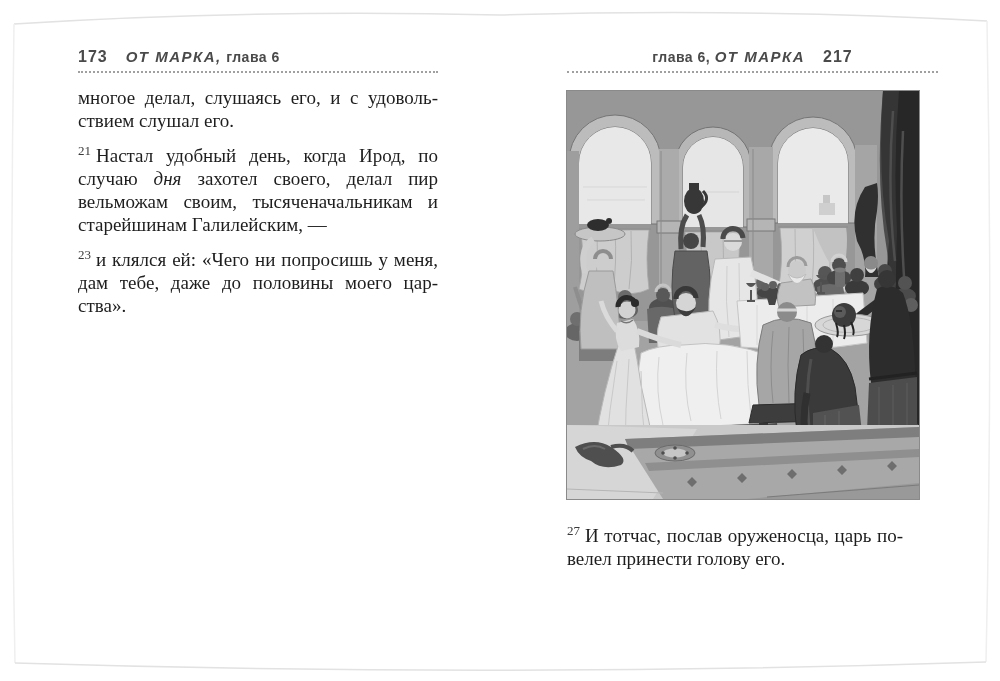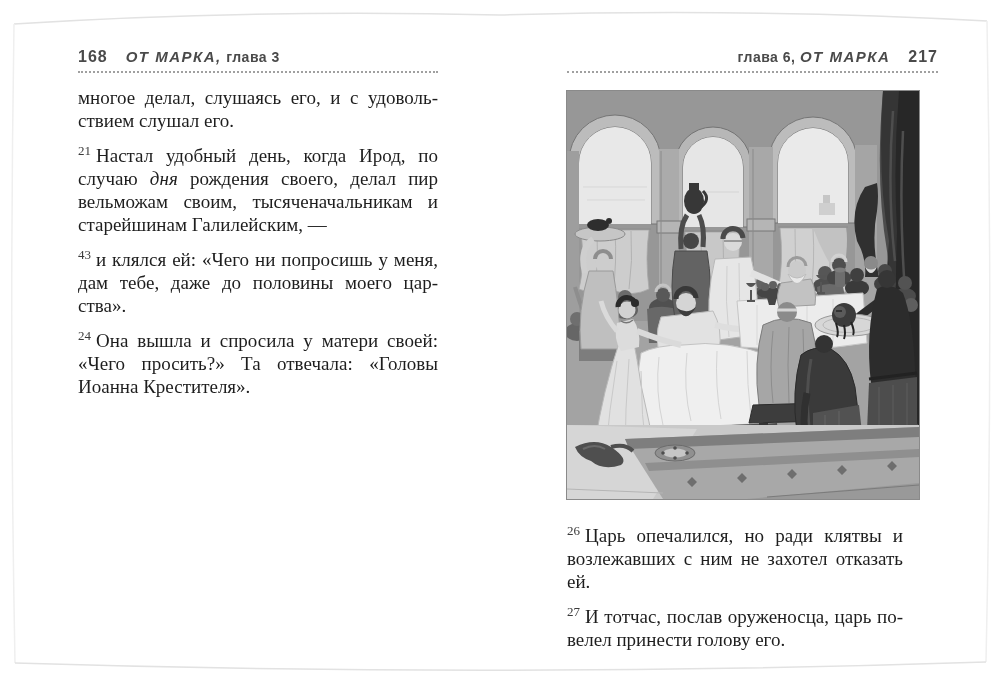--- a/index.html
+++ b/index.html
@@ -8,21 +8,21 @@
   .photo-edges{position:absolute;left:0;top:0;z-index:0;}
   .page{position:absolute;top:48px;z-index:1;}
   .page-left{left:78px;width:360px;}
   .page-right{left:567px;width:371px;}
   .running-header{font-family:"Liberation Sans", sans-serif;font-weight:700;color:#4a4a4a;
                   border-bottom:2px dotted #a0a0a0;padding-bottom:5px;white-space:nowrap;}
   .running-header .pagenum{font-size:16px;letter-spacing:1px;}
   .running-header .title{font-size:15px;letter-spacing:1.5px;font-style:italic;}
   .running-header .chapter{font-size:14px;letter-spacing:.5px;}
   .page-left .running-header .pagenum{margin-right:18px;}
-  .page-right .running-header{text-align:right;}
+  .page-right .running-header{text-align:center;}
   .page-right .running-header .pagenum{margin-left:18px;}
   .bodytext{color:#1e1e1e;font-size:19px;line-height:23px;text-align:justify;}
   .bodytext p{margin:0 0 7px 0;}
   .page-left .bodytext{margin-top:13px;width:360px;}
   .page-right .bodytext{margin-top:20px;width:336px;}
   .vs{font-size:13px;vertical-align:7px;margin-right:5px;color:#3a3a3a;}
   .ill{display:block;margin-top:18px;width:352px;height:408px;outline:1px solid #8a8a8a;}
   em{font-style:italic;}
 </style>
 </head>
@@ -32,28 +32,27 @@
 
   <svg class="photo-edges" width="1000" height="681" viewBox="0 0 1000 681">
     <path d="M14,24 Q250,9 499,15 Q752,8 987,21" fill="none" stroke="#e2e2e2" stroke-width="1.5"></path>
     <path d="M14,24 Q9,345 15,663" fill="none" stroke="#efefef" stroke-width="1.5"></path>
     <path d="M987,21 Q993,345 986,662" fill="none" stroke="#efefef" stroke-width="1.5"></path>
     <path d="M15,663 Q500,678 986,662" fill="none" stroke="#e2e2e2" stroke-width="1.5"></path>
   </svg>
 
   <div class="page page-left">
     <div class="running-header">
-      <span class="pagenum">168</span><span class="title">ОТ МАРКА,</span>
-      <span class="chapter">глава 3</span>
+      <span class="pagenum">173</span><span class="title">ОТ МАРКА,</span>
+      <span class="chapter">глава 6</span>
     </div>
     <div class="bodytext">
       <p><span>многое делал, слушаясь его, и с удоволь­ствием слушал его.</span></p>
-      <p><sup class="vs">21</sup><span>Настал удобный день, когда Ирод, по случаю </span><em>дня</em><span> рождения своего, делал пир вельможам своим, тысяченачальникам и старейшинам Галилейским, —</span></p>
-      <p><sup class="vs">43</sup><span>и клялся ей: «Чего ни попросишь у меня, дам тебе, даже до половины моего цар­ства».</span></p>
-      <p><sup class="vs">24</sup><span>Она вышла и спросила у матери своей: «Чего просить?» Та отвечала: «Головы Иоанна Крестителя».</span></p>
+      <p><sup class="vs">21</sup><span>Настал удобный день, когда Ирод, по случаю </span><em>дня</em><span> захотел своего, делал пир вельможам своим, тысяченачальникам и старейшинам Галилейским, —</span></p>
+      <p><sup class="vs">23</sup><span>и клялся ей: «Чего ни попросишь у меня, дам тебе, даже до половины моего цар­ства».</span></p>
     </div>
   </div>
 
   <div class="page page-right">
     <div class="running-header">
       <span class="chapter">глава 6,</span>
       <span class="title">ОТ МАРКА</span><span class="pagenum">217</span>
     </div>
 
     <svg class="ill" viewBox="0 0 352 408">
@@ -247,18 +246,17 @@
       <ellipse cx="108" cy="362" rx="20" ry="8" fill="#909090" stroke="#6b6b6b"></ellipse>
       <ellipse cx="108" cy="362" rx="12" ry="4.5" fill="#c6c6c6"></ellipse>
       <circle cx="96" cy="362" r="1.8" fill="#4f4f4f"></circle>
         <circle cx="108" cy="367" r="1.8" fill="#4f4f4f"></circle>
         <circle cx="120" cy="362" r="1.8" fill="#4f4f4f"></circle>
         <circle cx="108" cy="357" r="1.8" fill="#4f4f4f"></circle>
       <path d="M0,398 L96,402" stroke="#b5b5b5" fill="none"></path>
     </svg>
 
     <div class="bodytext">
-      <p><sup class="vs">26</sup><span>Царь опечалился, но ради клятвы и воз­лежавших с ним не захотел отказать ей.</span></p>
       <p><sup class="vs">27</sup><span>И тотчас, послав оруженосца, царь по­велел принести голову его.</span></p>
     </div>
   </div>
 
 </div>
 
 </body></html>

